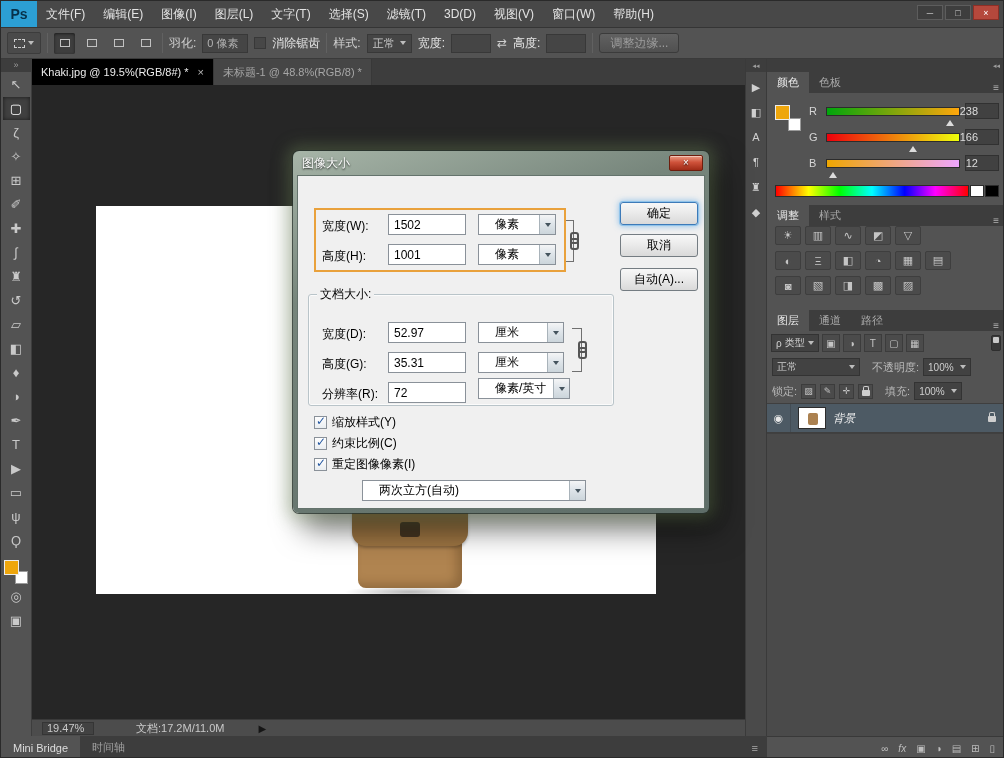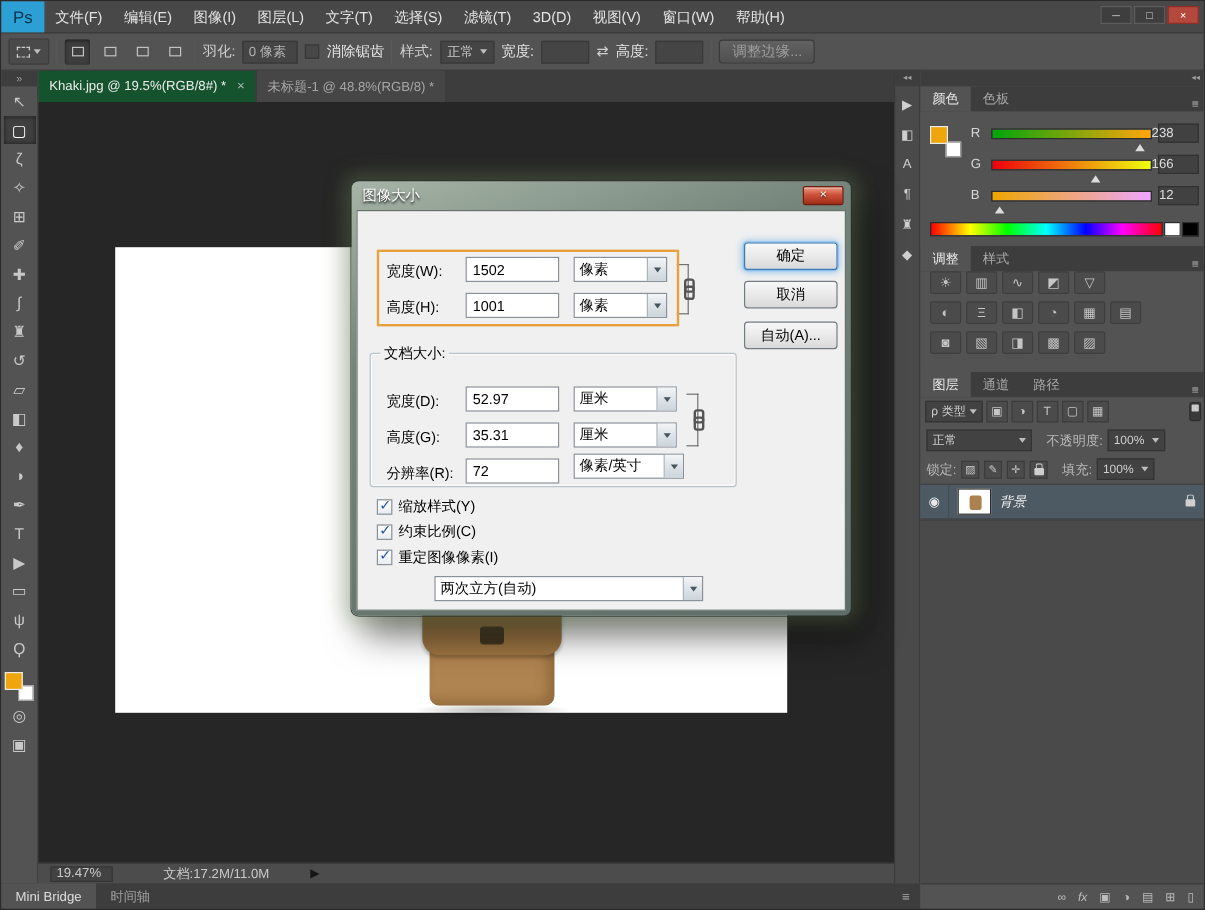--- a/index.html
+++ b/index.html
@@ -4,21 +4,21 @@
 <style>
   *{margin:0;padding:0;box-sizing:border-box}
   html,body{background:#1b1b1b}
   #app{position:relative;width:1004px;height:758px;background:#535353;overflow:hidden;
        font-family:"Liberation Sans","DejaVu Sans",sans-serif;font-size:12px;color:#d6d6d6;
        border:1px solid #2a2a2a}
 
   
   .menubar{position:absolute;left:0;top:0;width:100%;height:27px;background:#484848;
            border-bottom:1px solid #353535;display:flex;align-items:center}
-  .logo{width:36px;height:100%;background:#2c9fd4;color:#07314a;font-weight:normal;font-size:14px;
+  .logo{width:36px;height:100%;background:#2c9fd4;color:#07314a;font-weight:bold;font-size:14px;
         display:flex;align-items:center;justify-content:center}
   .menu-item{padding:0 9px;height:100%;display:flex;align-items:center;color:#e3e3e3;white-space:nowrap}
   .winbtns{position:absolute;right:4px;top:4px;display:flex;gap:2px}
   .winbtn{width:26px;height:15px;background:#3e3e3e;border:1px solid #5d5d5d;color:#d2d2d2;
           font-size:9px;display:flex;align-items:center;justify-content:center}
   .winbtn.close{background:#b5483c;border-color:#8e2f26;color:#fff}
 
   
   .optionsbar{position:absolute;left:0;top:27px;width:100%;height:31px;background:#535353;
               border-bottom:1px solid #3a3a3a;display:flex;align-items:center;padding:0 6px;gap:6px}
@@ -36,21 +36,21 @@
   .cmb.sel{background:#3e3e3e;box-shadow:inset 0 1px 3px rgba(0,0,0,.55)}
   .cmb-box{width:10px;height:8px;border:1px solid #c2c2c2;display:block}
   .cb-sm{width:12px;height:12px;background:#474747;border:1px solid #383838;display:inline-block}
   .refine-btn{height:20px;padding:0 10px;background:linear-gradient(#616161,#505050);
               border:1px solid #3b3b3b;border-radius:3px;color:#9e9e9e;display:flex;align-items:center}
   .dtri{width:0;height:0;border:3px solid transparent;border-top:4px solid #bdbdbd;margin-top:3px}
 
   
   .tabbar{position:absolute;left:31px;top:58px;width:713px;height:26px;background:#3d3d3d;display:flex}
   .dtab{height:26px;padding:0 9px;display:flex;align-items:center;gap:9px;font-size:11px;white-space:nowrap}
-  .dtab.active{background:#14532d;color:#ececec}
+  .dtab.active{background:#000000;color:#ececec}
   .dtab.inactive{background:#464646;color:#a6a6a6;border-left:1px solid #383838;border-right:1px solid #383838}
   .dtab .x{color:#b9b9b9;font-size:11px}
 
   
   .toolbar{position:absolute;left:0;top:58px;width:31px;height:677px;background:#535353;
            border-right:1px solid #3d3d3d;display:flex;flex-direction:column;align-items:center}
   .tb-head{width:100%;height:13px;background:#3d3d3d;color:#9c9c9c;font-size:9px;line-height:13px;text-align:center}
   .tool{width:27px;height:23px;display:flex;align-items:center;justify-content:center;color:#c9c9c9;
         font-size:13px;margin-top:1px}
   .tool.sel{background:#404040;color:#ffffff;box-shadow:inset 0 0 4px rgba(0,0,0,.6)}
@@ -161,21 +161,21 @@
   .dlg-close{margin-left:auto;width:34px;height:16px;border-radius:2px;
              background:linear-gradient(#eb9c85,#cf523a 45%,#9f2b17);border:1px solid #6d1d0d;color:#fff;
              font-size:10px;line-height:14px;text-align:center;box-shadow:inset 0 1px 0 rgba(255,255,255,.45)}
   .dlg-body{position:relative;height:334px;background:#f0f0f0;border:1px solid #64736c;font-size:12px;color:#000}
   .grp{position:absolute;border:1px solid #b9c4c9;border-radius:3px;box-shadow:inset 0 0 0 1px rgba(255,255,255,.7)}
   .grp-legend{position:absolute;top:-9px;left:8px;background:#f0f0f0;padding:0 3px;white-space:nowrap}
   .dlabel{position:absolute;white-space:nowrap}
   .tinput{position:absolute;height:21px;border:1px solid #8a9199;background:#fff;
           font:12px "Liberation Sans","DejaVu Sans",sans-serif;padding:0 5px;color:#000}
   .combo{position:absolute;height:21px;border:1px solid #8a9199;background:#fff;display:flex;
-         align-items:center;padding-left:4px;font-size:12px;white-space:nowrap}
+         align-items:center;padding-left:16px;font-size:12px;white-space:nowrap}
   .combo .arr{margin-left:auto;align-self:stretch;width:16px;
               background:linear-gradient(#f4f5f6,#dfe5ea 45%,#ccd5db);border-left:1px solid #a9b3ba;
               display:flex;align-items:center;justify-content:center}
   .tri{width:0;height:0;border:3px solid transparent;border-top:4px solid #45545e;margin-top:4px}
   .hl{position:absolute;border:2px solid #e9a13c;z-index:5}
   .bracket{position:absolute;width:10px;border:1px solid #707070;border-left:none}
   .chain{position:absolute;width:10px;height:17px;z-index:2}
   .chain::before,.chain::after{content:'';position:absolute;left:1px;width:5px;height:8px;
                                border:2px solid #555;border-radius:3px}
   .chain::before{top:0}.chain::after{top:6px}

